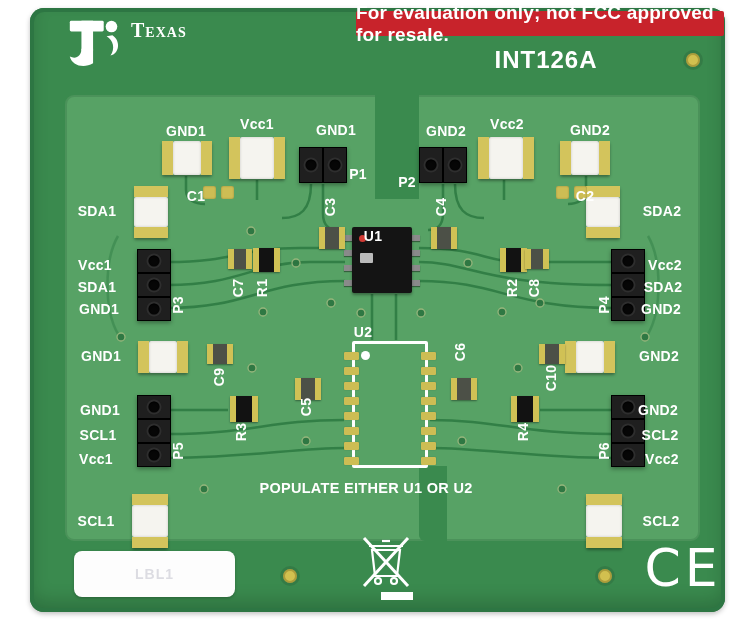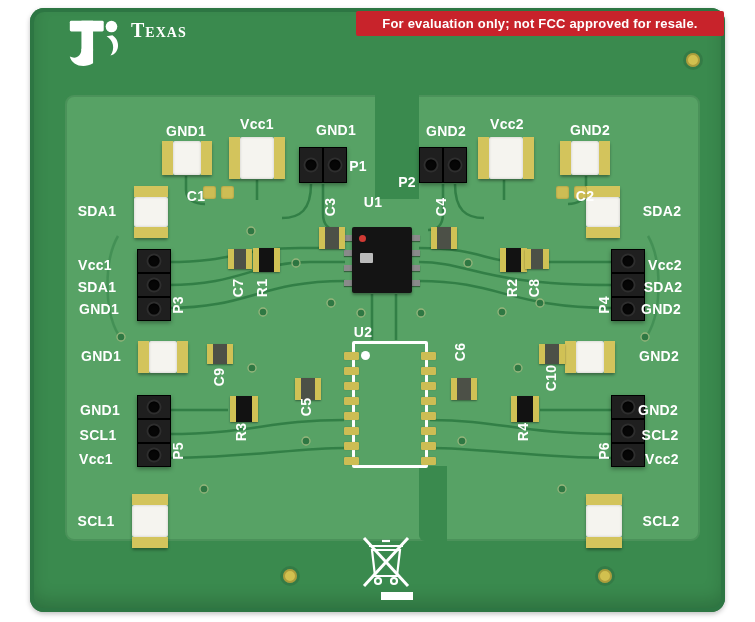--- a/index.html
+++ b/index.html
@@ -48,21 +48,21 @@
   .u2dot{position:absolute;left:6px;top:7px;width:9px;height:9px;background:#ffffff;border-radius:50%;}
   
   .pv{position:absolute;display:flex;border-radius:1px;box-shadow:0 1px 2px rgba(0,0,0,.4);}
   .pv>.pp{flex:0 0 6px;background:#d0c155;}
   .pv.cap>.pb{flex:1;background:#4c5047;}
   .pv.res>.pb{flex:1;background:#121212;}
   .padsq{position:absolute;width:13px;height:13px;background:#cdbd54;border-radius:2px;
       box-shadow:inset 0 0 2px rgba(0,0,0,.3);}
   
   .banner{position:absolute;left:356px;top:11px;width:368px;height:25px;background:#c8232b;
-      color:#fff;font-weight:bold;font-size:13px;display:flex;align-items:center;justify-content:center;
+      color:#fff;font-weight:bold;font-size:19px;display:flex;align-items:center;justify-content:center;
       border-radius:2px;letter-spacing:.2px;}
   .tilogo{position:absolute;left:64px;top:11px;}
   .brand{position:absolute;left:131px;top:20px;color:#ffffff;font-family:"Liberation Serif",serif;
       font-variant:small-caps;font-weight:bold;line-height:1;}
   .brand-l1{font-size:20px;letter-spacing:1px;}
   .brand-l2{font-size:28px;margin-top:-3px;}
   .boardname{position:absolute;left:546px;top:60px;transform:translate(-50%,-50%);
       color:#ffffff;font-size:24px;font-weight:bold;letter-spacing:1px;}
   .fid{position:absolute;width:14px;height:14px;border-radius:50%;background:#d2c04f;
       box-shadow:inset 0 0 0 2px rgba(60,50,0,.25), 0 0 0 3px rgba(0,0,0,.10);}
@@ -312,32 +312,32 @@
     </div>
   <div class="pv res" style="left:511px;top:396px;width:28px;height:26px">
       <i class="pp"></i>
       <i class="pb"></i>
       <i class="pp"></i>
     </div>
 
   <span class="sk" style="left:186px;top:131px">GND1</span>
   <span class="sk" style="left:257px;top:124px">Vcc1</span>
   <span class="sk" style="left:336px;top:130px">GND1</span>
-  <span class="sk" style="left:358px;top:166px">P1</span>
+  <span class="sk" style="left:358px;top:174px">P1</span>
   <span class="sk" style="left:407px;top:182px">P2</span>
   <span class="sk" style="left:446px;top:131px">GND2</span>
   <span class="sk" style="left:507px;top:124px">Vcc2</span>
   <span class="sk" style="left:590px;top:130px">GND2</span>
   <span class="sk" style="left:196px;top:196px">C1</span>
   <span class="sk v" style="left:330px;top:207px">C3</span>
   <span class="sk v" style="left:441px;top:207px">C4</span>
   <span class="sk" style="left:585px;top:196px">C2</span>
   <span class="sk" style="left:97px;top:211px">SDA1</span>
   <span class="sk" style="left:662px;top:211px">SDA2</span>
-  <span class="sk" style="left:373px;top:202px">U1</span>
+  <span class="sk" style="left:373px;top:236px">U1</span>
   <span class="sk" style="left:95px;top:265px">Vcc1</span>
   <span class="sk" style="left:97px;top:287px">SDA1</span>
   <span class="sk" style="left:99px;top:309px">GND1</span>
   <span class="sk v" style="left:178px;top:305px">P3</span>
   <span class="sk v" style="left:238px;top:288px">C7</span>
   <span class="sk v" style="left:262px;top:288px">R1</span>
   <span class="sk v" style="left:512px;top:288px">R2</span>
   <span class="sk v" style="left:534px;top:288px">C8</span>
   <span class="sk v" style="left:604px;top:305px">P4</span>
   <span class="sk" style="left:665px;top:265px">Vcc2</span>
@@ -369,32 +369,36 @@
       <rect x="18" y="9" width="12" height="31"></rect>
       <path d="M18,38 c0,8 -6,11 -12,8 c2,9 14,13 24,7 l0,-15 z"></path>
       <circle cx="49" cy="15" r="6"></circle>
       <path d="M44,25 c7,4 9,13 4,20 c9,-2 11,-15 2,-21 z"></path>
     </g>
   </svg>
   <div class="brand">
     <div class="brand-l1">Texas</div>
   </div>
   <div class="banner">For evaluation only; not FCC approved for resale.</div>
+  <div class="boardname">INT126A</div>
   <span class="fid" style="left:686px;top:53px"></span>
 
   <div class="note">
+    <div>POPULATE EITHER U1 OR U2</div>
   </div>
 
+  <div class="sticker">LBL1</div>
   <span class="fid" style="left:283px;top:569px"></span>
   <span class="fid" style="left:598px;top:569px"></span>
   <svg class="weee" width="58" height="60" viewBox="0 0 58 60">
     <g stroke="#ffffff" stroke-width="2.2" fill="none">
       <path d="M25,7 h8"></path>
       <path d="M12,12 h34"></path>
       <path d="M15,16 h28 l-3,26 h-22 z"></path>
       <circle cx="21" cy="47" r="3"></circle>
       <circle cx="37" cy="47" r="3"></circle>
       <path d="M7,4 L51,52" stroke-width="3"></path>
       <path d="M51,4 L7,52" stroke-width="3"></path>
     </g>
   </svg>
   <div class="weee-bar"></div>
+  <div class="ce">CE</div>
 </div>
 
 </body></html>

